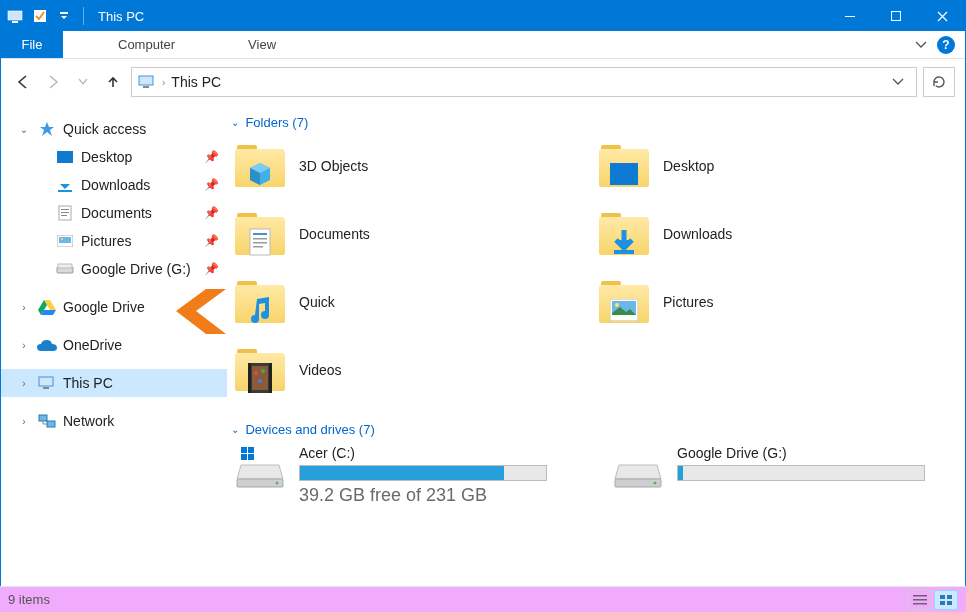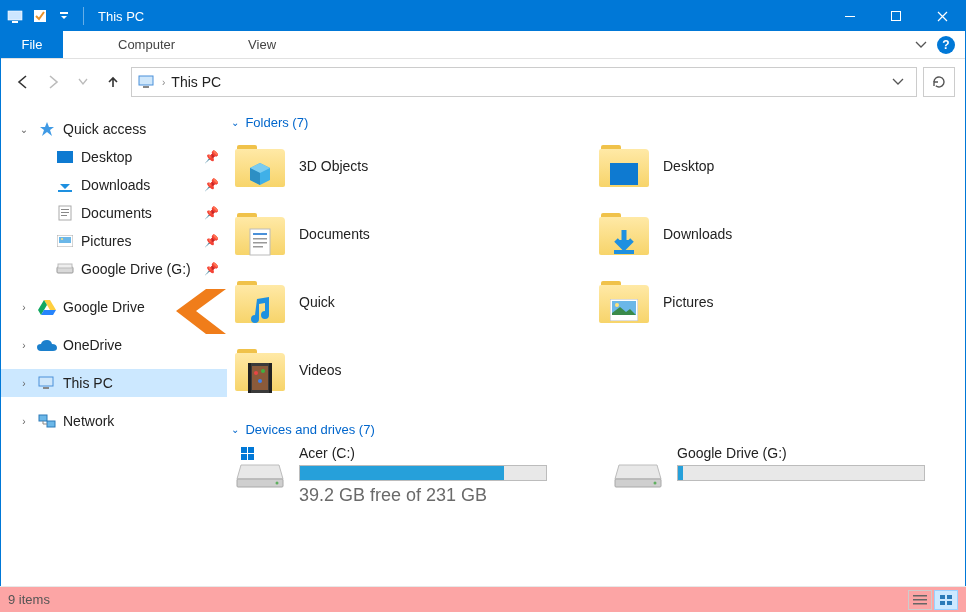--- a/index.html
+++ b/index.html
@@ -64,21 +64,21 @@
   .drive-grid { display: grid; grid-template-columns: 1fr 1fr; gap: 28px; }
   .drive-item { display: flex; gap: 14px; cursor: pointer; padding-left: 8px; }
   .drive-icon { width: 50px; height: 46px; position: relative; }
   .drive-body { flex: 1; padding-right: 30px; }
   .drive-name { font-size: 14px; color: #222; margin-bottom: 4px; }
   .drive-bar { height: 16px; border: 1px solid #bcbcbc; background: #e8e8e8; position: relative; margin-bottom: 4px; }
   .drive-fill { position: absolute; top: 0; left: 0; bottom: 0; background: #26a0da; }
   .drive-info { font-size: 18px; color: #6a6a6a; }
   
   
-  .statusbar { position: absolute; bottom: 0; left: 0; right: 0; height: 26px; border-top: 1px solid #e8e8e8; display: flex; align-items: center; padding: 0 8px; font-size: 13px; color: #555; background: #fca5a5; }
+  .statusbar { position: absolute; bottom: 0; left: 0; right: 0; height: 26px; border-top: 1px solid #e8e8e8; display: flex; align-items: center; padding: 0 8px; font-size: 13px; color: #555; background: #f0abfc; }
   .statusbar .viewbtns { margin-left: auto; display: flex; gap: 2px; }
   .statusbar .vb { width: 24px; height: 20px; border: 1px solid #ccc; display: flex; align-items: center; justify-content: center; cursor: pointer; }
   .statusbar .vb.active { background: #cce8ff; border-color: #99d1ff; }
 </style>
 </head>
 <body>
 
 <div class="titlebar">
   <div class="left">
     <span class="tb-icon">

